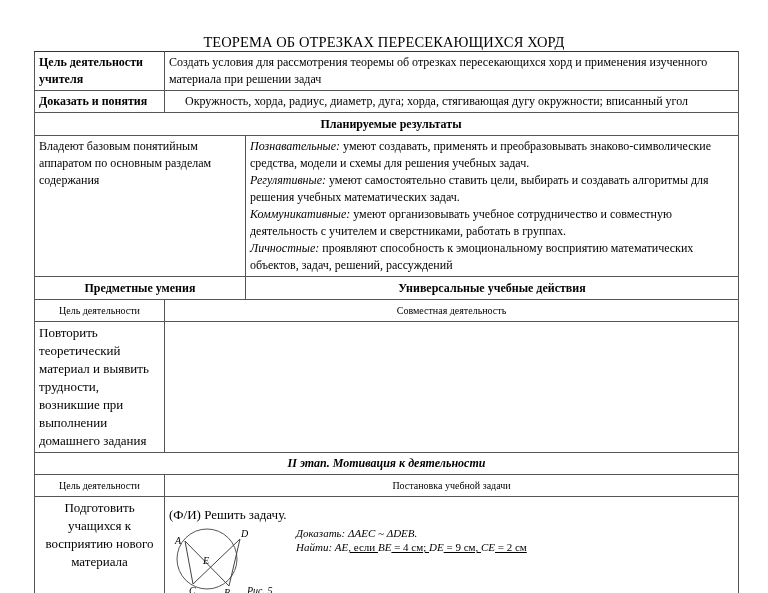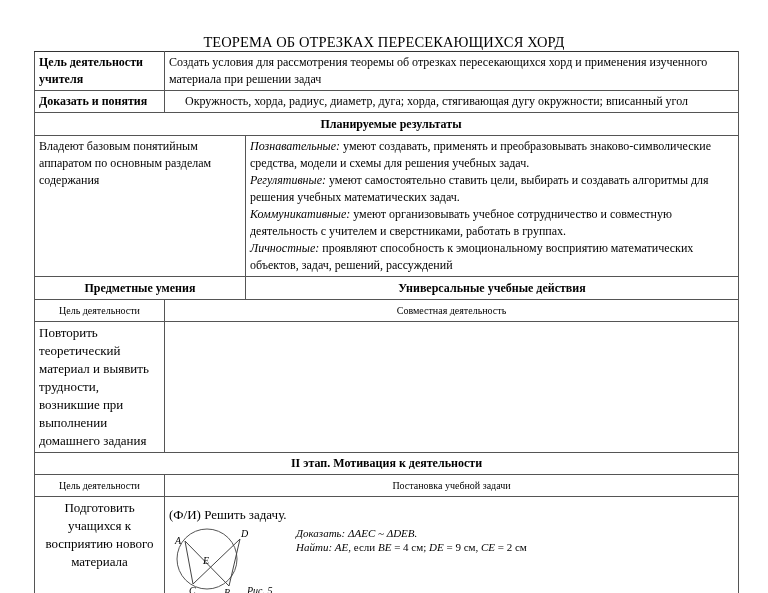--- a/index.html
+++ b/index.html
@@ -26,21 +26,21 @@
   .c { text-align: center; vertical-align: middle !important; }
   .small { font-size: 10px; }
   .sec td { border-top: 1.5px solid #333; }
   .it { font-style: italic; }
   .uud p { margin: 0; }
   .tight { line-height: 18px; font-size: 13px; }
   .fig-wrap { position: relative; height: 72px; }
   .task-text {
     position: absolute; left: 127px; top: 2px; font-size: 11px; line-height: 14px; font-style: italic;
   }
-  .task-text span.n { font-style: normal; }
+  .task-text span.n { font-style: normal; text-decoration: underline; }
   svg text { font-family: "Liberation Serif", serif; font-style: italic; font-size: 10px; }
 </style>
 </head>
 <body>
 
 <div class="title">ТЕОРЕМА ОБ ОТРЕЗКАХ ПЕРЕСЕКАЮЩИХСЯ ХОРД</div>
 
 <table class="tbl">
   <colgroup>
     <col style="width:130px">
@@ -78,21 +78,21 @@
   <tr>
     <td class="c small" style="height:14px;">Цель деятельности</td>
     <td colspan="2" class="c small">Совместная деятельность</td>
   </tr>
   <tr>
     <td class="tight" style="height:80px;">Повторить теоретический материал и выявить трудности, возникшие при выполнении домашнего задания</td>
     <td colspan="2"></td>
   </tr>
 
   <tr class="sec">
-    <td colspan="3" class="b c" style="height:16px;">II этап. Мотивация к деятельности</td>
+    <td colspan="3" class="b c" style="height:16px;font-style:italic;">II этап. Мотивация к деятельности</td>
   </tr>
   <tr>
     <td class="c small" style="height:14px;">Цель деятельности</td>
     <td colspan="2" class="c small">Постановка учебной задачи</td>
   </tr>
   <tr style="border-bottom:1.5px solid #333;">
     <td class="tight" style="height:82px; border-bottom:1.5px solid #333;text-align:center;">Подготовить учащихся к восприятию нового материала</td>
     <td colspan="2" style="border-bottom:1.5px solid #333; padding-top:9px;">
       <div class="tight">(Ф/И) Решить задачу.</div>
       <div class="fig-wrap">

